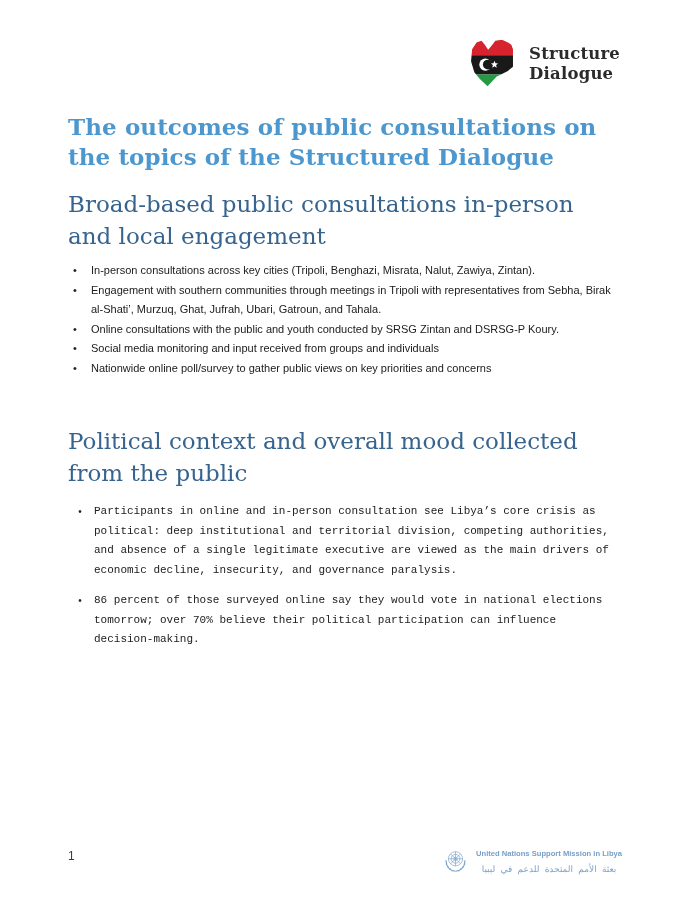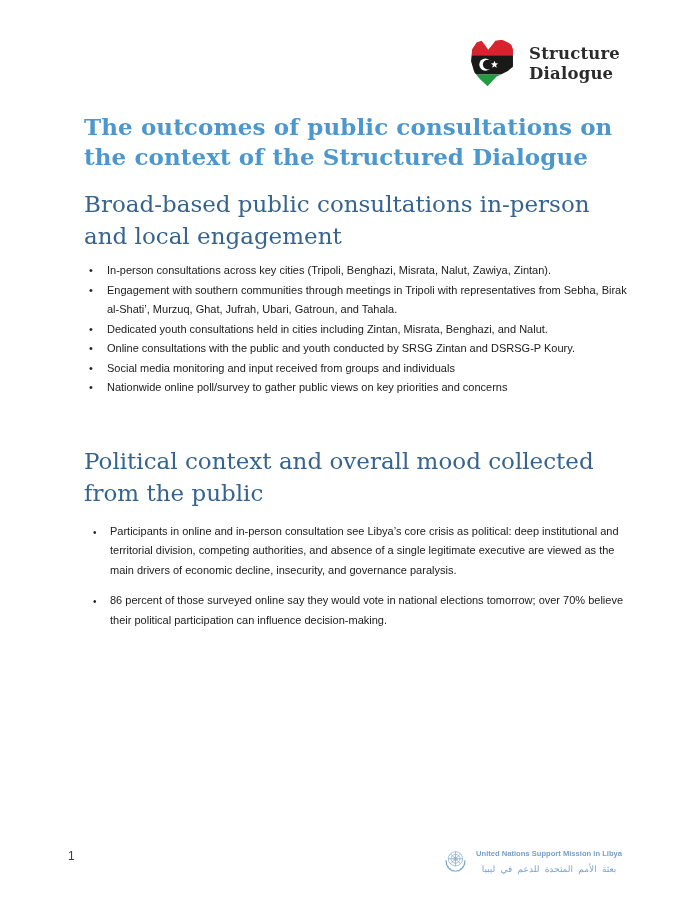--- a/index.html
+++ b/index.html
@@ -16,40 +16,40 @@
     position:absolute;top:37px;right:64px;
     display:flex;align-items:center;gap:9px;
   }
   .brand-map{width:56px;height:53px;display:block;}
   .brand-word{
     font-family:"DejaVu Serif",serif;
     font-weight:700;font-size:16.5px;line-height:20px;
     color:#2b2b2b;letter-spacing:.2px;
   }
   
-  .content{position:absolute;left:84px;top:112px;width:550px;}
+  .content{position:absolute;left:68px;top:112px;width:550px;}
   .doc-title{
     font-family:"DejaVu Serif",serif;
     font-weight:700;font-size:23px;line-height:30px;
     color:#4b97ce;margin:0 0 16px 0;letter-spacing:.1px;
   }
   .section-heading{
     font-family:"DejaVu Serif",serif;
     font-weight:400;font-size:23px;line-height:32px;
     color:#36648e;margin:0 0 9px 0;
   }
   .section-heading.second{margin-top:47px;margin-bottom:13px;}
   ul.bullets{list-style:none;margin:0;padding:0;font-size:11px;line-height:19.5px;color:#202020;}
   ul.bullets li{position:relative;padding-left:23px;margin:0;}
   ul.bullets li::before{
     content:"\2022";
     position:absolute;left:5px;top:0;
     color:#202020;
   }
-  ul.bullets.spaced li{margin-bottom:11px;padding-left:26px;}
+  ul.bullets.spaced li{margin-bottom:11px;padding-left:26px;font-family:Liberation Mono, monospace;}
   ul.bullets.spaced li::before{left:9px;font-size:10px;top:1px;}
   
   .page-number{
     position:absolute;left:68px;top:849px;
     font-size:12px;color:#3c3c3c;
   }
   .un-footer{
     position:absolute;right:62px;top:848px;
     display:flex;align-items:center;gap:7px;
     color:#779fc7;
@@ -85,29 +85,28 @@
     <div class="brand-word">
       <div>Structure</div>
       <div>Dialogue</div>
     </div>
   </div>
 
   <div class="content">
 
     <h1 class="doc-title">
       <span>The outcomes of public consultations on</span><br>
-      <span>the context of the Structured Dialogue</span>
+      <span>the topics of the Structured Dialogue</span>
     </h1>
 
     <h2 class="section-heading">Broad-based public consultations in-person and local engagement</h2>
 
     <ul class="bullets">
       <li>In-person consultations across key cities (Tripoli, Benghazi, Misrata, Nalut, Zawiya, Zintan).</li>
       <li>Engagement with southern communities through meetings in Tripoli with representatives from Sebha, Birak al-Shati’, Murzuq, Ghat, Jufrah, Ubari, Gatroun, and Tahala.</li>
-      <li>Dedicated youth consultations held in cities including Zintan, Misrata, Benghazi, and Nalut.</li>
       <li>Online consultations with the public and youth conducted by SRSG Zintan and DSRSG-P Koury.</li>
       <li>Social media monitoring and input received from groups and individuals</li>
       <li>Nationwide online poll/survey to gather public views on key priorities and concerns</li>
     </ul>
 
     <h2 class="section-heading second">Political context and overall mood collected from the public</h2>
 
     <ul class="bullets spaced">
       <li>Participants in online and in-person consultation see Libya’s core crisis as political: deep institutional and territorial division, competing authorities, and absence of a single legitimate executive are viewed as the main drivers of economic decline, insecurity, and governance paralysis.</li>
       <li>86 percent of those surveyed online say they would vote in national elections tomorrow; over 70% believe their political participation can influence decision-making.</li>

